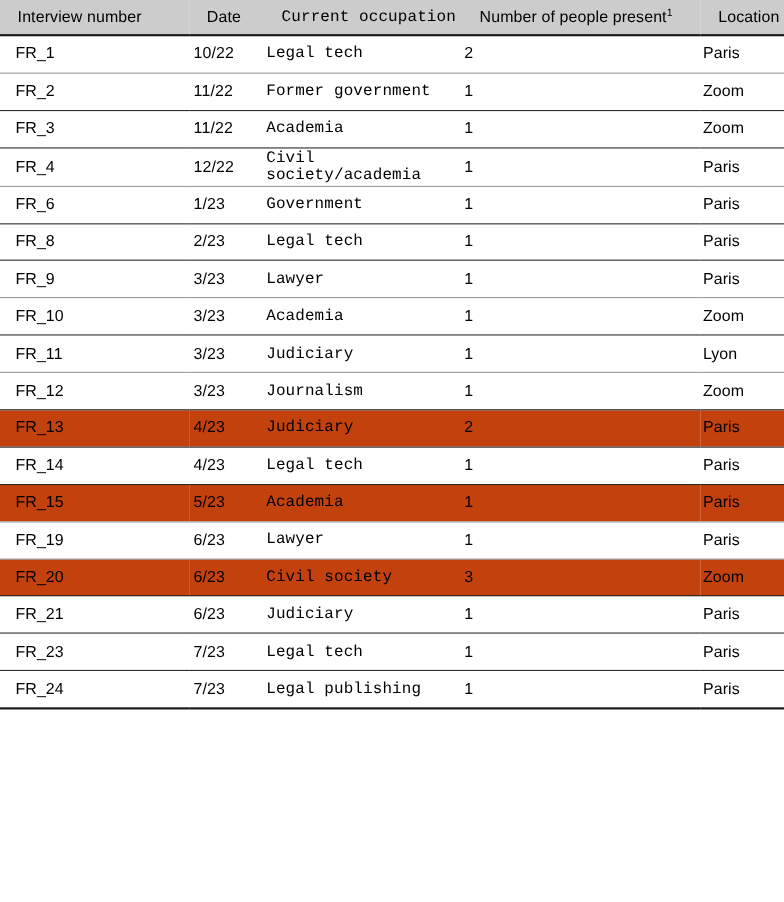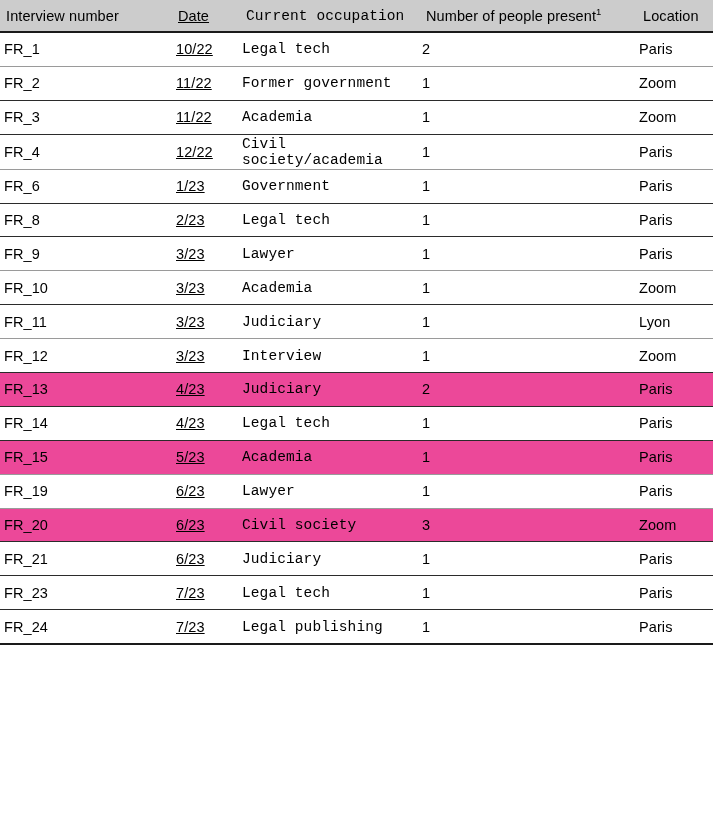--- a/index.html
+++ b/index.html
@@ -38,44 +38,44 @@
     font-weight: normal;
     text-align: left;
     font-size: 14.5px;
     height: 31px;
     padding: 0 0 0 0;
     vertical-align: middle;
     border-bottom: 2.2px solid #1a1a1a;
     letter-spacing: 0.1px;
   }
   thead th .hcell {
-    padding-left: 6px;
+    padding-left: 16px;
     margin-top: 28px;
   }
   tbody td {
     height: 30.9px;
     font-size: 14.5px;
     vertical-align: middle;
     border-bottom: 1px solid #9a9a9a;
     letter-spacing: 0.1px;
     background: transparent;
   }
   tbody tr.shaded td {
-    background: #ec4899;
+    background: #c2410c;
     margin-left: 16px;
   }
   tbody tr.rule-dark td {
     border-bottom: 1.6px solid #2b2b2b;
   }
   tbody tr:last-child td {
     border-bottom: 2.4px solid #1a1a1a;
   }
   
-  .p-interview { padding-left: 4px; }
-  .p-date      { padding-left: 4px; text-decoration: underline; }
+  .p-interview { padding-left: 14px; }
+  .p-date      { padding-left: 4px; }
   .p-occ       { padding-left: 2px; font-family: Liberation Mono, monospace; }
   .p-people    { padding-left: 2px; }
   .p-location  { padding-left: 2px; }
 
   sup.fn {
     font-size: 9.5px;
     vertical-align: super;
     line-height: 0;
   }
 </style>
@@ -170,21 +170,21 @@
         <tr>
           <td class="p-interview">FR_11</td>
           <td class="p-date">3/23</td>
           <td class="p-occ">Judiciary</td>
           <td class="p-people">1</td>
           <td class="p-location">Lyon</td>
         </tr>
         <tr class="rule-dark">
           <td class="p-interview">FR_12</td>
           <td class="p-date">3/23</td>
-          <td class="p-occ">Interview</td>
+          <td class="p-occ">Journalism</td>
           <td class="p-people">1</td>
           <td class="p-location">Zoom</td>
         </tr>
         <tr class="shaded rule-dark">
           <td class="p-interview">FR_13</td>
           <td class="p-date">4/23</td>
           <td class="p-occ">Judiciary</td>
           <td class="p-people">2</td>
           <td class="p-location">Paris</td>
         </tr>

